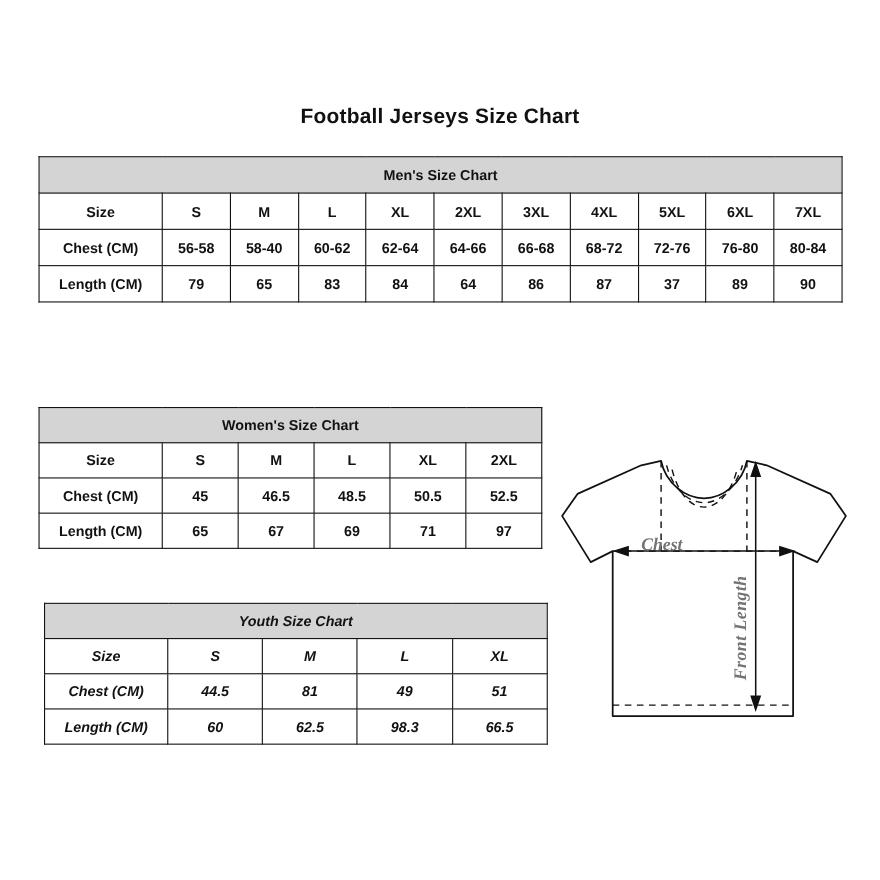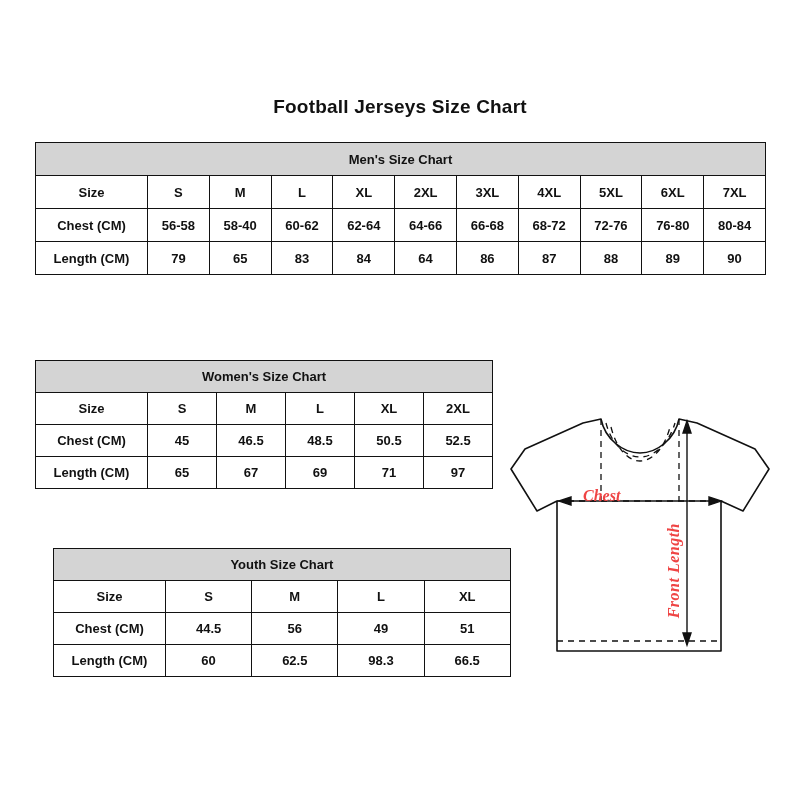--- a/index.html
+++ b/index.html
@@ -60,32 +60,33 @@
   }
   #mens-table { width: 730px; }
   #mens-table col.label { width: 112px; }
   #mens-table col.data  { width: 61.8px; }
   #mens-table td { height: 32px; }
 
   
   #womens-table-wrap {
     position: absolute;
     left: 35px;
-    top: 360px;
+    top: 370px;
   }
   #womens-table { width: 457px; }
   #womens-table col.label { width: 112px; }
   #womens-table col.data  { width: 69px; }
   #womens-table td { height: 31px; }
 
   
   #youth-table-wrap {
     position: absolute;
-    left: 53px;
+    left: 40px;
     top: 548px;
+    font-style: italic;
   }
   #youth-table { width: 457px; }
   #youth-table col.label { width: 112px; }
   #youth-table col.data  { width: 86.2px; }
   #youth-table td { height: 31px; }
 
   
   #shirt-diagram {
     position: absolute;
     left: 505px;
@@ -93,21 +94,21 @@
     width: 272px;
     height: 290px;
   }
   #shirt-diagram svg { display: block; }
   .diag-label {
     position: absolute;
     font-family: "Liberation Serif", serif;
     font-style: italic;
     font-weight: bold;
     font-size: 16px;
-    color: #ef4444;
+    color: #737373;
   }
   #chest-label {
     left: 78px;
     top: 82px;
   }
   #front-length-label {
     left: 160px;
     top: 118px;
     writing-mode: vertical-rl;
     transform: rotate(180deg);
@@ -166,21 +167,21 @@
         </tr>
         <tr>
           <td class="row-label">Length (CM)</td>
           <td>79</td>
           <td>65</td>
           <td>83</td>
           <td>84</td>
           <td>64</td>
           <td>86</td>
           <td>87</td>
-          <td>88</td>
+          <td>37</td>
           <td>89</td>
           <td>90</td>
         </tr>
       </tbody>
   </table>
 </div>
 
 <div id="womens-table-wrap">
   <table class="size-table" id="womens-table">
     <colgroup>
@@ -239,21 +240,21 @@
         <tr>
           <td class="row-label">Size</td>
           <td>S</td>
           <td>M</td>
           <td>L</td>
           <td>XL</td>
         </tr>
         <tr>
           <td class="row-label">Chest (CM)</td>
           <td>44.5</td>
-          <td>56</td>
+          <td>81</td>
           <td>49</td>
           <td>51</td>
         </tr>
         <tr>
           <td class="row-label">Length (CM)</td>
           <td>60</td>
           <td>62.5</td>
           <td>98.3</td>
           <td>66.5</td>
         </tr>

